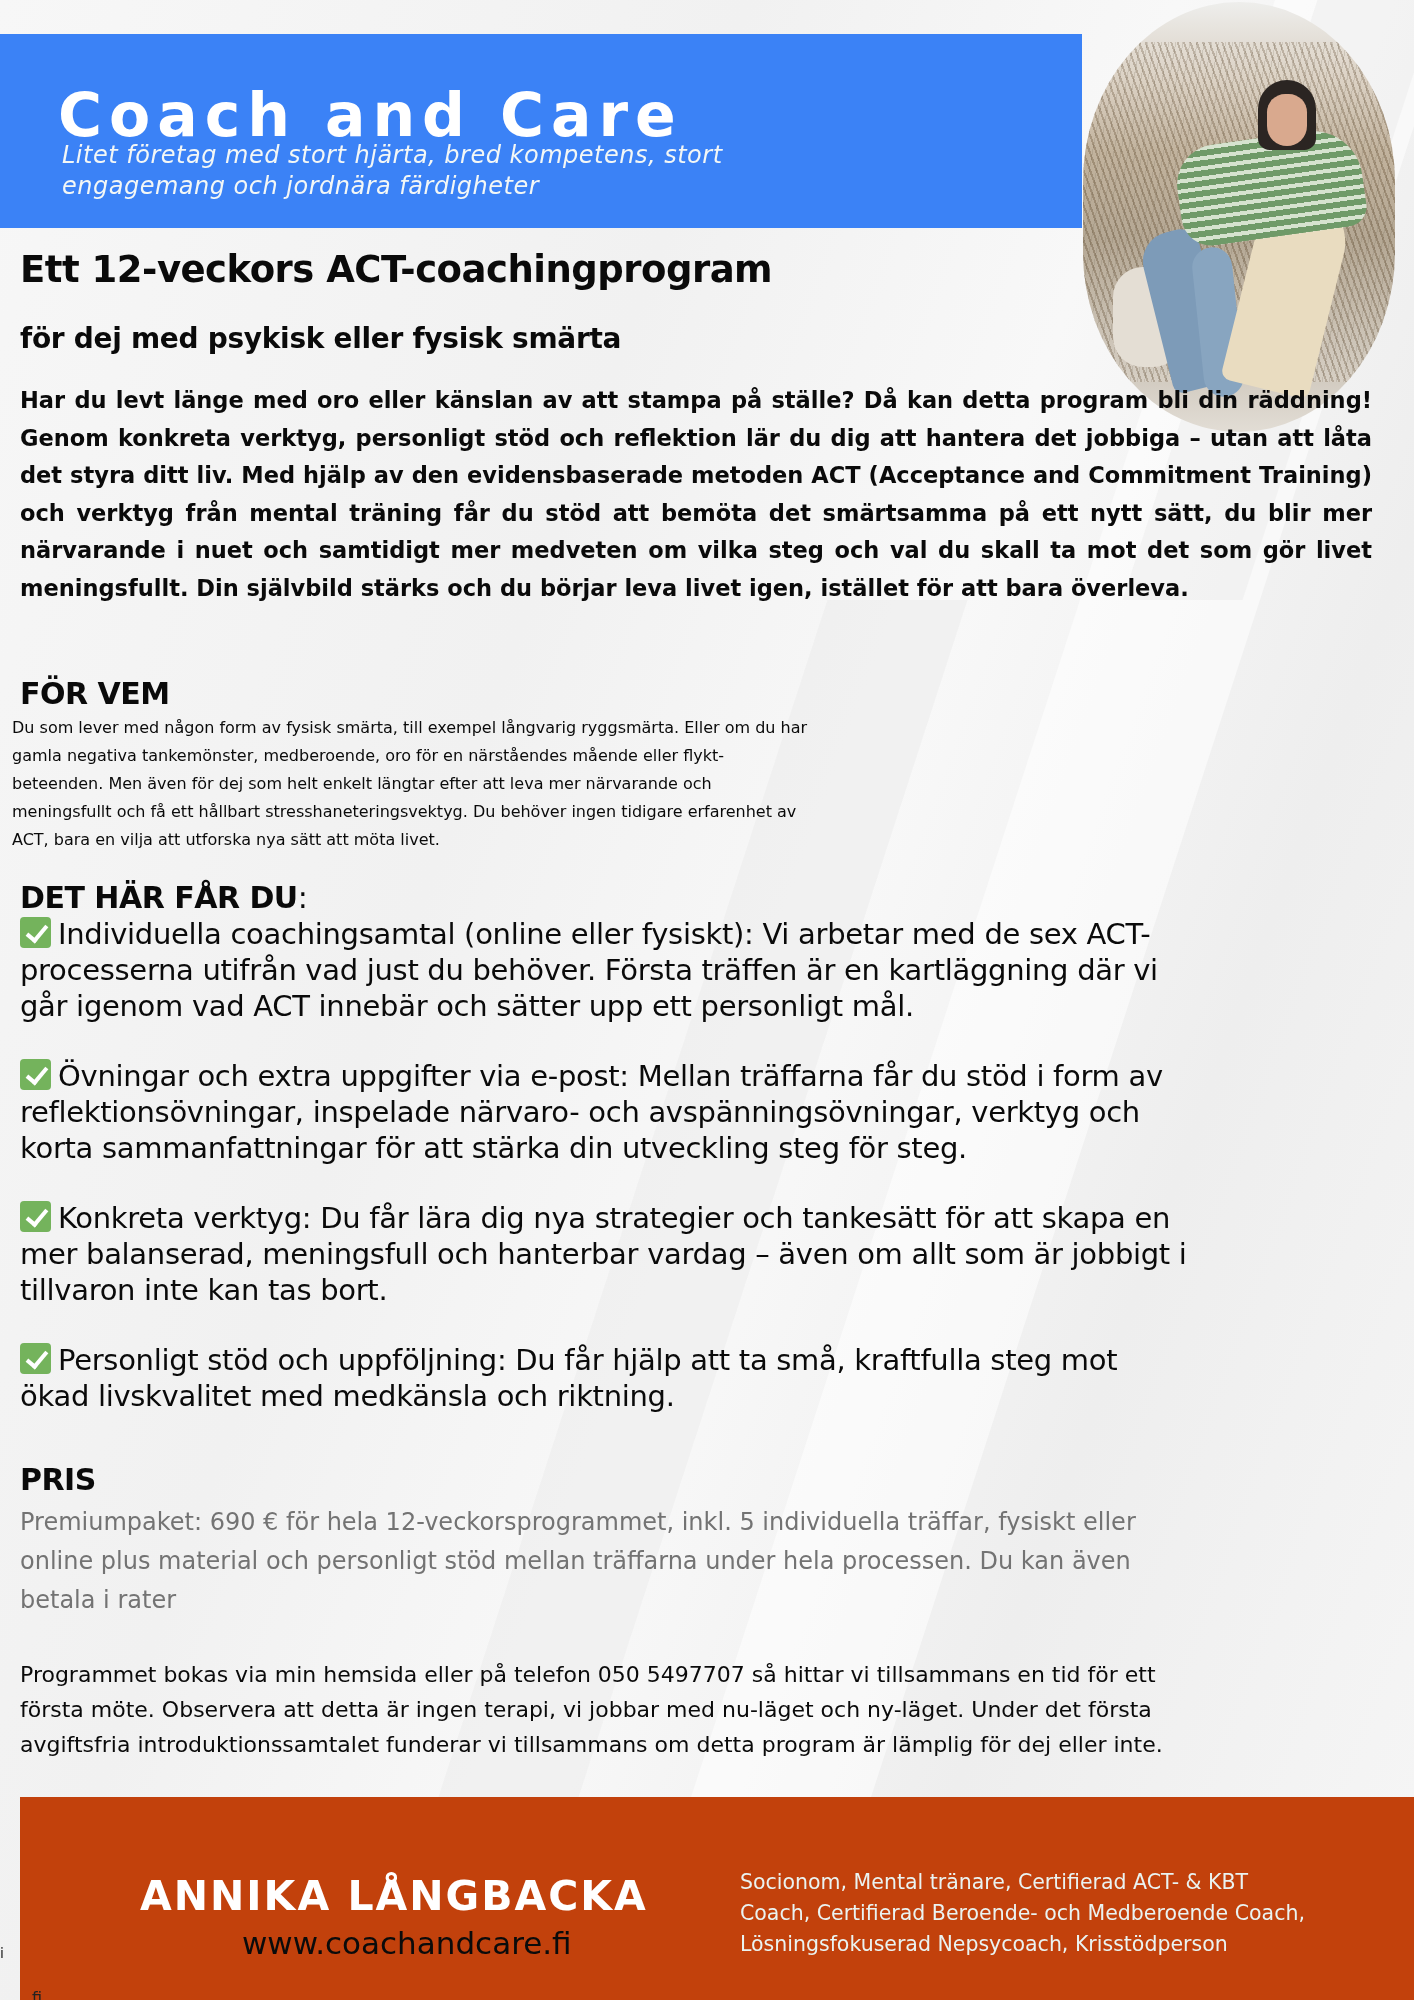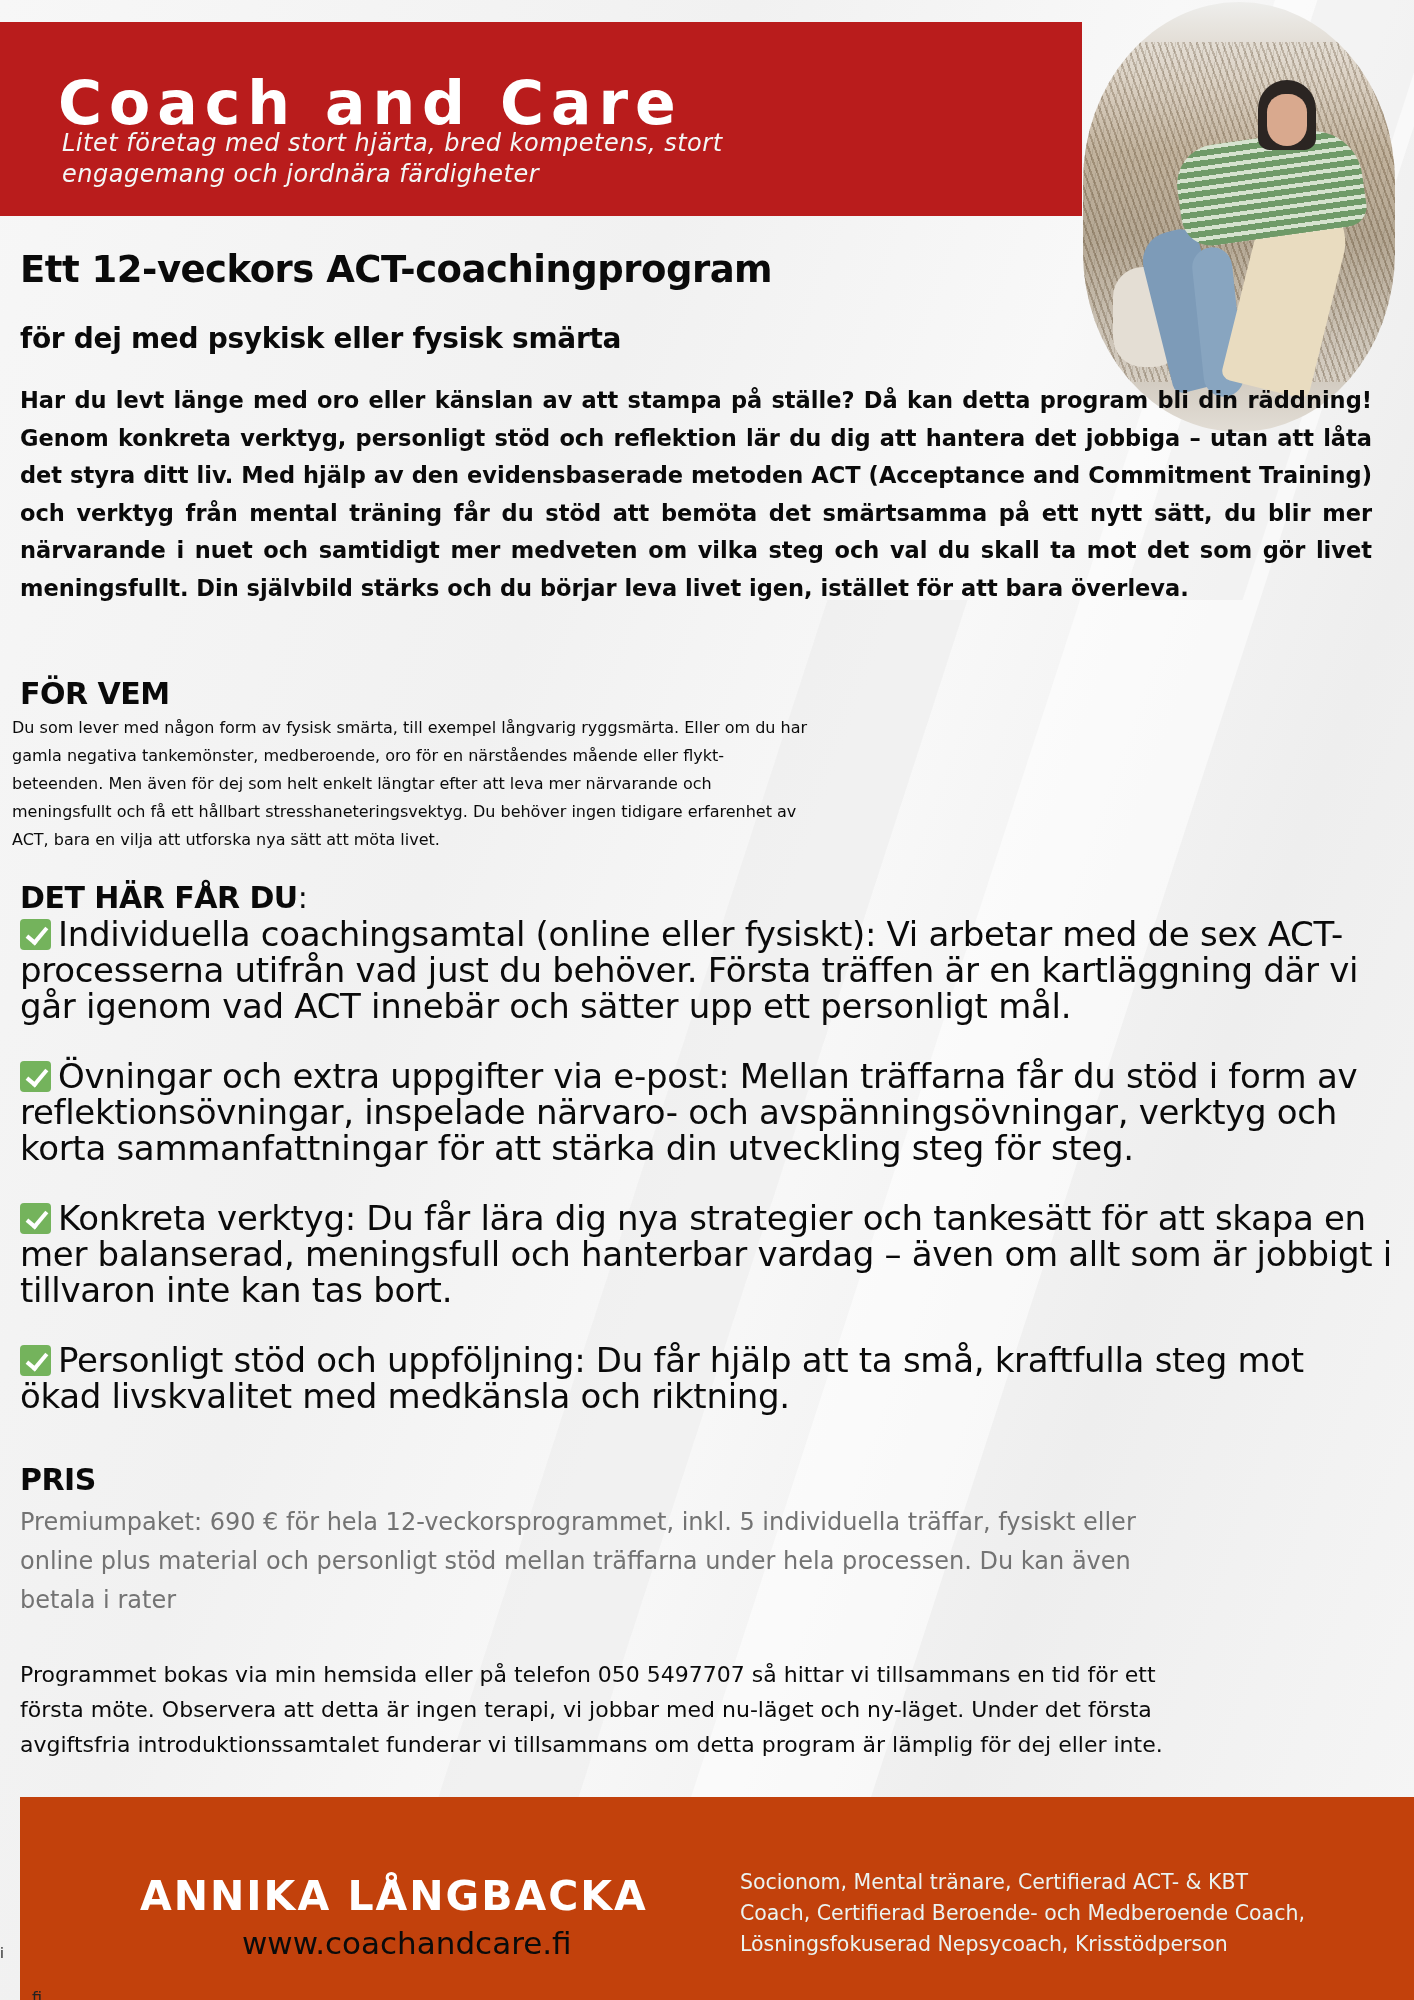--- a/index.html
+++ b/index.html
@@ -14,22 +14,22 @@
       position: absolute; pointer-events: none;
       background: rgba(255,255,255,0.55);
       transform: skewX(-18deg);
     }
     .bg-stripe.s1 { left: 950px; top: 0; width: 180px; height: 2000px; }
     .bg-stripe.s2 { left: 600px; top: 600px; width: 140px; height: 1400px; background: rgba(230,230,230,0.35); }
     .bg-stripe.s3 { left: 1220px; top: 0; width: 120px; height: 600px; background: rgba(235,235,235,0.5); }
 
     
     .header-banner {
-      position: absolute; left: 0; top: 22px; width: 1082px; height: 194px;
-      background: #b91c1c;
+      position: absolute; left: 0; top: 34px; width: 1082px; height: 194px;
+      background: #3b82f6;
     }
     .brand-title {
       position: absolute; left: 58px; top: 46px;
       font-family: "DejaVu Sans", sans-serif; font-weight: bold;
       font-size: 60px; letter-spacing: 7px; color: #ffffff;
     }
     .brand-tagline {
       position: absolute; left: 62px; top: 106px; width: 760px;
       font-family: "DejaVu Sans", sans-serif; font-style: italic;
       font-size: 24px; line-height: 31px; color: #f3f7f6; letter-spacing: 0.5px;
@@ -107,21 +107,21 @@
     }
     .for-vem-body {
       position: absolute; left: 12px; top: 714px; width: 1370px;
       font-family: "DejaVu Sans", sans-serif;
       font-size: 16px; line-height: 28px; color: #0a0a0a;
     }
 
     .benefit {
       position: absolute; left: 20px; width: 1380px;
       font-family: "DejaVu Sans", sans-serif;
-      font-size: 34px; line-height: 36px; color: #0a0a0a; letter-spacing: -0.3px;
+      font-size: 29px; line-height: 36px; color: #0a0a0a; letter-spacing: -0.3px;
     }
     .check-icon {
       display: inline-block; width: 31px; height: 31px; vertical-align: -4px;
       background: #74b35c; border-radius: 4px; margin-right: 7px; position: relative;
     }
     .check-icon::after {
       content: ""; position: absolute; left: 11px; top: 4px; width: 8px; height: 17px;
       border: solid #ffffff; border-width: 0 4px 4px 0; transform: rotate(40deg);
     }
 

